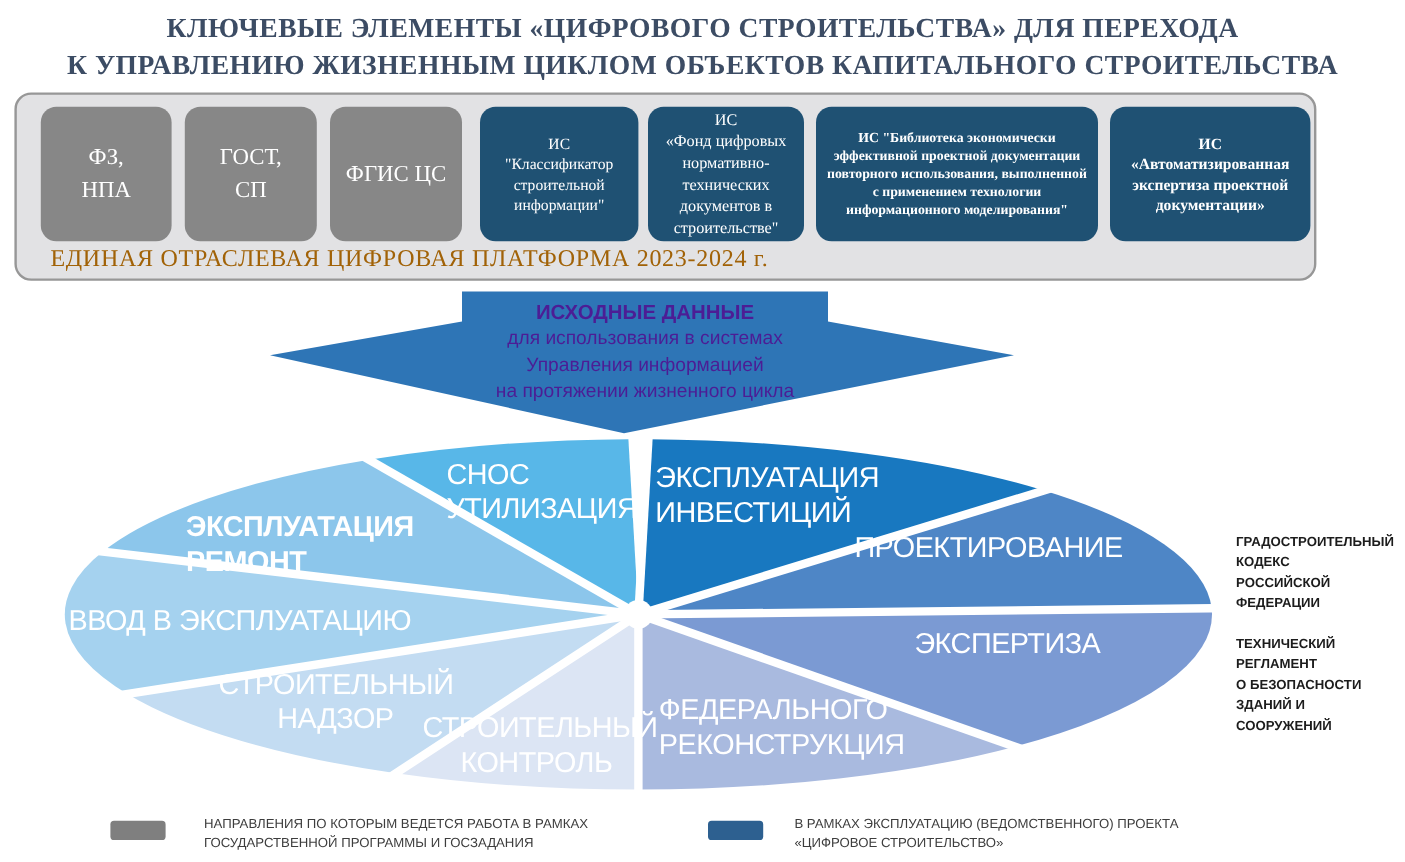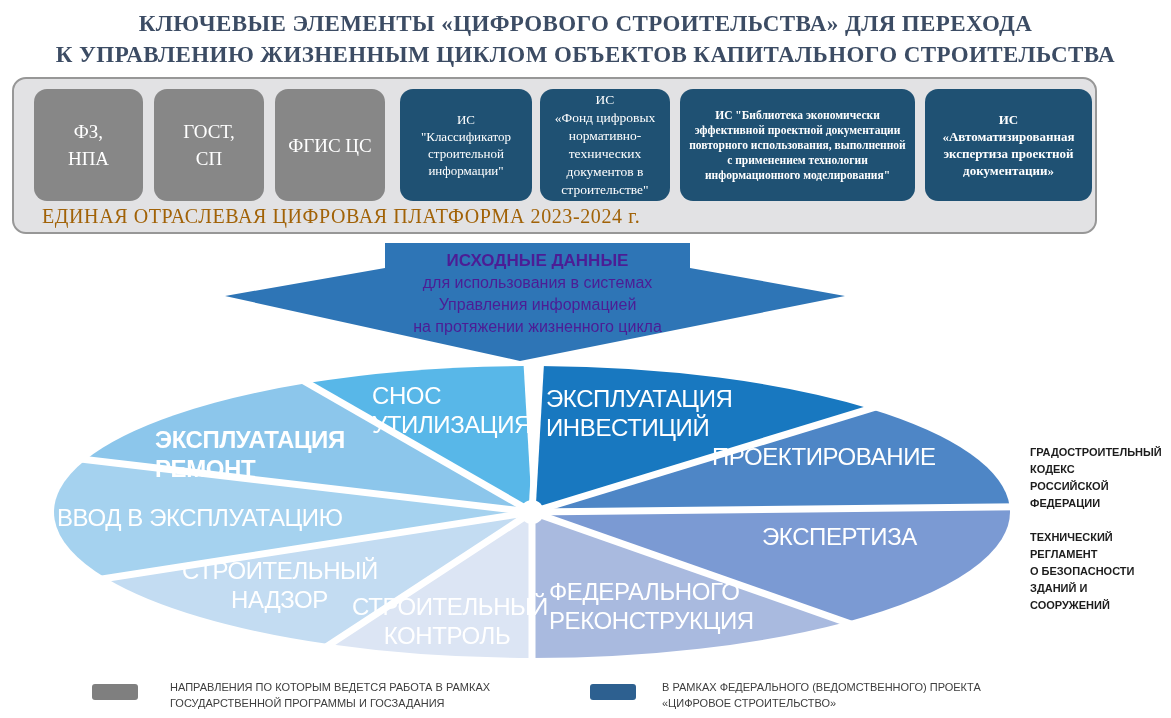--- a/index.html
+++ b/index.html
@@ -140,16 +140,16 @@
   <div class="annot annot-bottom">ТЕХНИЧЕСКИЙ
 РЕГЛАМЕНТ
 О БЕЗОПАСНОСТИ
 ЗДАНИЙ И
 СООРУЖЕНИЙ</div>
 
   <div class="legend-swatch sw1" style="background: rgb(127, 127, 127);"></div>
   <div class="legend-text lt1">НАПРАВЛЕНИЯ ПО КОТОРЫМ ВЕДЕТСЯ РАБОТА В РАМКАХ
 ГОСУДАРСТВЕННОЙ ПРОГРАММЫ И ГОСЗАДАНИЯ</div>
   <div class="legend-swatch sw2" style="background: rgb(45, 96, 144);"></div>
-  <div class="legend-text lt2">В РАМКАХ ФЕДЕРАЛЬНОГО (ВЕДОМСТВЕННОГО) ПРОЕКТА
+  <div class="legend-text lt2">В РАМКАХ ЭКСПЛУАТАЦИЮ (ВЕДОМСТВЕННОГО) ПРОЕКТА
 «ЦИФРОВОЕ СТРОИТЕЛЬСТВО»</div>
 
 </div>
 
 </body></html>

